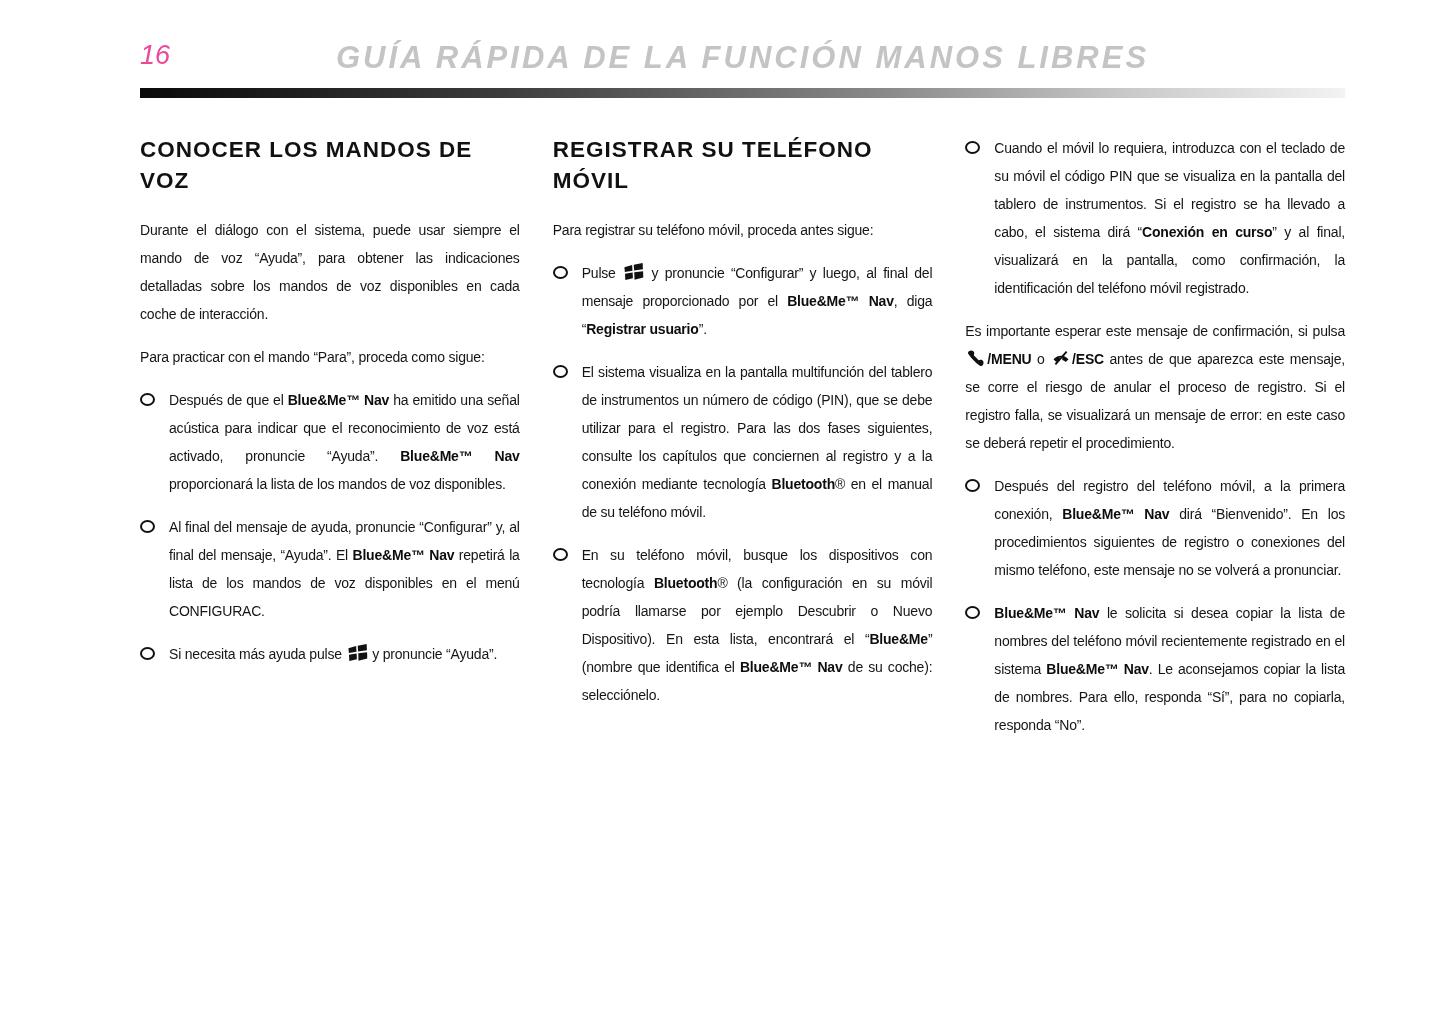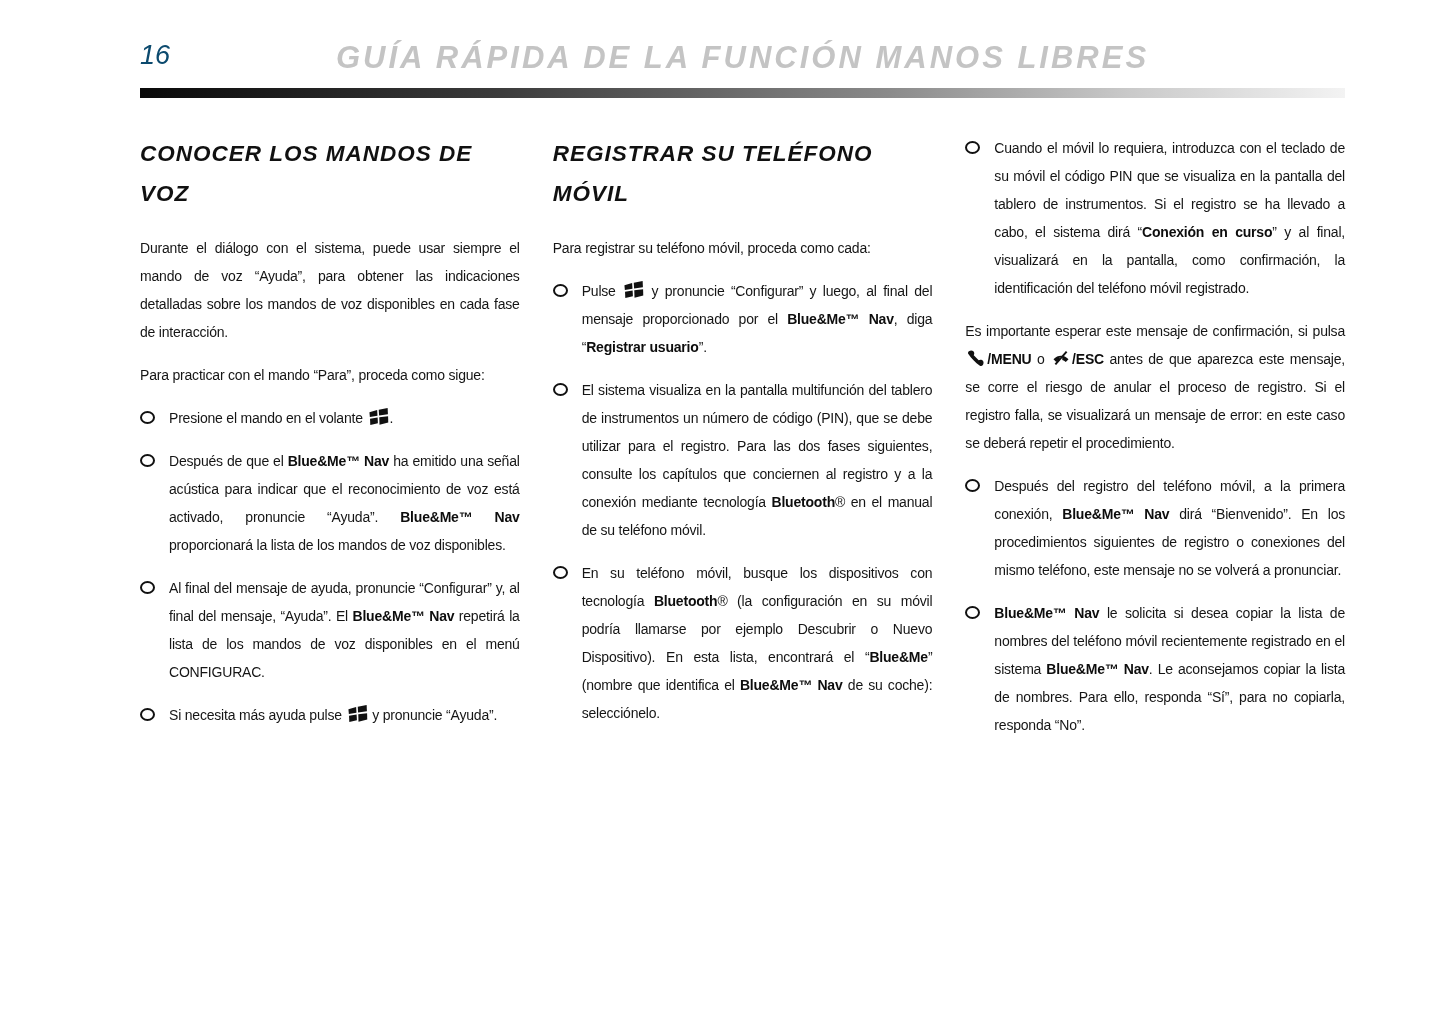--- a/index.html
+++ b/index.html
@@ -13,21 +13,21 @@
     font-family: "Liberation Sans", sans-serif;
     color: #171717;
   }
   header { position: relative; padding-top: 40px; }
   .page-num {
     position: absolute;
     left: 140px; top: 40px;
     font-size: 27px;
     font-style: italic;
     font-weight: 500;
-    color: #0c4a6e;
+    color: #ec4899;
   }
   .page-title {
     margin-left: 140px;
     width: 1205px;
     text-align: center;
     font-size: 31px;
     font-weight: bold;
     font-style: italic;
     letter-spacing: 3px;
     color: #c4c4c4;
@@ -41,25 +41,24 @@
   }
   main {
     display: flex;
     gap: 33px;
     padding: 36px 100px 0 140px;
   }
   .col { flex: 1 1 0; min-width: 0; }
   h2.heading {
     margin: 0 0 20px 0;
     font-size: 22.5px;
-    line-height: 40px;
+    line-height: 31px;
     font-weight: 800;
     letter-spacing: 1px;
     color: #111;
-    font-style: italic;
   }
   p.para, .bullet-text {
     margin: 0 0 15px 0;
     font-size: 14px;
     line-height: 28px;
     letter-spacing: -0.2px;
     text-align: justify;
     color: #151515;
   }
   .bullet {
@@ -90,33 +89,22 @@
 
 <div class="page">
   <header>
     <div class="page-num">16</div>
     <div class="page-title">GUÍA RÁPIDA DE LA FUNCIÓN MANOS LIBRES</div>
   </header>
   <div class="rule"></div>
   <main id="columns">
       <div class="col">
         <h2 class="heading">CONOCER LOS MANDOS DE VOZ</h2>
-        <p class="para">Durante el diálogo con el sistema, puede usar siempre el mando de voz “Ayuda”, para obtener las indicaciones detalladas sobre los mandos de voz disponibles en cada fase de interacción.</p>
+        <p class="para">Durante el diálogo con el sistema, puede usar siempre el mando de voz “Ayuda”, para obtener las indicaciones detalladas sobre los mandos de voz disponibles en cada coche de interacción.</p>
         <p class="para">Para practicar con el mando “Para”, proceda como sigue:</p>
-        <div class="bullet">
-          <span class="bullet-marker"></span>
-          <p class="bullet-text">Presione el mando en el volante <span class="inline-icon"><svg width="21" height="19" viewBox="0 0 24 22">
-                <g fill="#111">
-                  <path d="M1.5 6.2 L10.4 3.6 L10.8 10.2 L2 11.6 Z"></path>
-                  <path d="M12.3 3.1 L22.6 1.2 L22.9 8.5 L12.7 9.9 Z"></path>
-                  <path d="M2.2 13.6 L11 12.3 L11.3 18.9 L2.5 20.8 Z"></path>
-                  <path d="M12.9 12 L23.1 10.6 L23.3 18 L13.2 20.5 Z"></path>
-                </g>
-              </svg></span>.</p>
-        </div>
         <div class="bullet">
           <span class="bullet-marker"></span>
           <p class="bullet-text">Después de que el <strong>Blue&amp;Me™ Nav</strong> ha emitido una señal acústica para indicar que el reconocimiento de voz está activado, pronuncie “Ayuda”. <strong>Blue&amp;Me™ Nav</strong> proporcionará la lista de los mandos de voz disponibles.</p>
         </div>
         <div class="bullet">
           <span class="bullet-marker"></span>
           <p class="bullet-text">Al final del mensaje de ayuda, pronuncie “Configurar” y, al final del mensaje, “Ayuda”. El <strong>Blue&amp;Me™ Nav</strong> repetirá la lista de los mandos de voz disponibles en el menú CONFIGURAC.</p>
         </div>
         <div class="bullet">
           <span class="bullet-marker"></span>
@@ -125,21 +113,21 @@
                   <path d="M1.5 6.2 L10.4 3.6 L10.8 10.2 L2 11.6 Z"></path>
                   <path d="M12.3 3.1 L22.6 1.2 L22.9 8.5 L12.7 9.9 Z"></path>
                   <path d="M2.2 13.6 L11 12.3 L11.3 18.9 L2.5 20.8 Z"></path>
                   <path d="M12.9 12 L23.1 10.6 L23.3 18 L13.2 20.5 Z"></path>
                 </g>
               </svg></span> y pronuncie “Ayuda”.</p>
         </div>
       </div>
       <div class="col">
         <h2 class="heading">REGISTRAR SU TELÉFONO MÓVIL</h2>
-        <p class="para">Para registrar su teléfono móvil, proceda como cada:</p>
+        <p class="para">Para registrar su teléfono móvil, proceda antes sigue:</p>
         <div class="bullet">
           <span class="bullet-marker"></span>
           <p class="bullet-text">Pulse <span class="inline-icon"><svg width="21" height="19" viewBox="0 0 24 22">
                 <g fill="#111">
                   <path d="M1.5 6.2 L10.4 3.6 L10.8 10.2 L2 11.6 Z"></path>
                   <path d="M12.3 3.1 L22.6 1.2 L22.9 8.5 L12.7 9.9 Z"></path>
                   <path d="M2.2 13.6 L11 12.3 L11.3 18.9 L2.5 20.8 Z"></path>
                   <path d="M12.9 12 L23.1 10.6 L23.3 18 L13.2 20.5 Z"></path>
                 </g>
               </svg></span> y pronuncie “Configurar” y luego, al final del mensaje proporcionado por el <strong>Blue&amp;Me™ Nav</strong>, diga “<strong>Registrar usuario</strong>”.</p>

